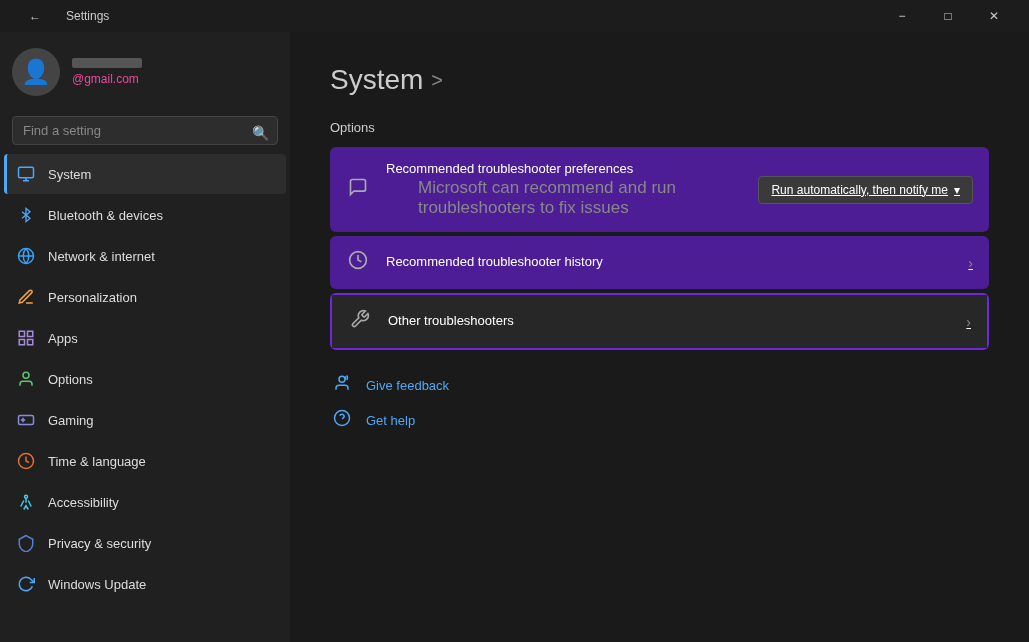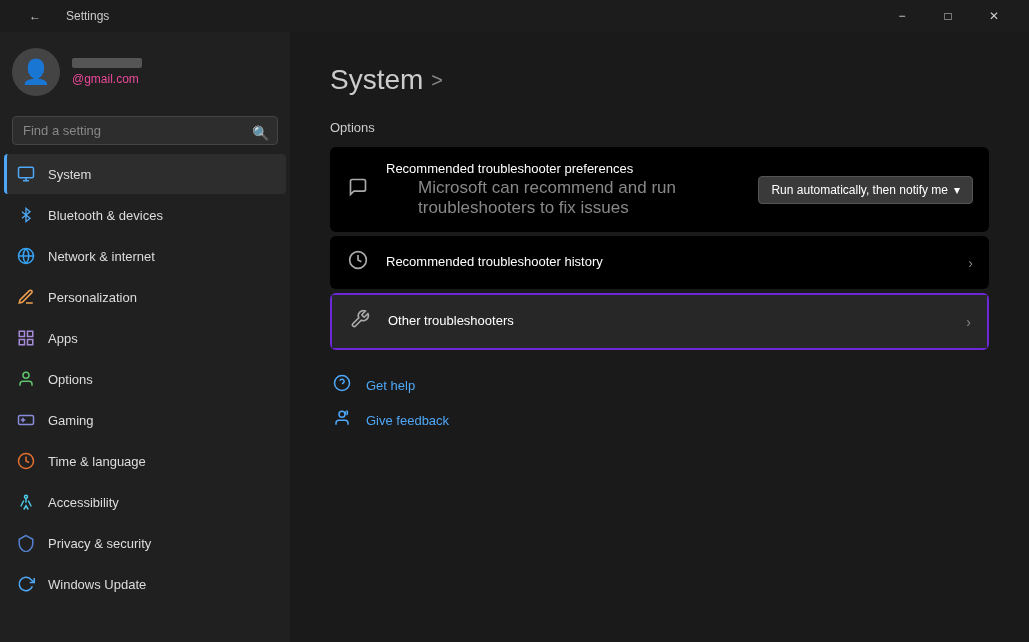--- a/index.html
+++ b/index.html
@@ -208,21 +208,21 @@
     
     .section-label {
       font-size: 13px;
       font-weight: 400;
       color: #ccc;
       margin-bottom: 12px;
     }
 
     
     .setting-card {
-      background: #000000;
+      background: #4c1d95;
       border-radius: 6px;
       margin-bottom: 4px;
       overflow: hidden;
     }
     .setting-row {
       display: flex;
       align-items: center;
       padding: 14px 16px;
       gap: 16px;
       cursor: pointer;
@@ -245,20 +245,21 @@
     }
     .setting-row-desc {
       font-size: 17px;
       color: #888;
       margin-left: 32px;
     }
     .setting-row-action {
       display: flex;
       align-items: flex-end;
       gap: 8px;
+      text-decoration: underline;
     }
     .dropdown-btn {
       background: #3a3a3a;
       border: 1px solid #555;
       border-radius: 4px;
       color: #fff;
       font-size: 12px;
       padding: 6px 12px;
       cursor: pointer;
       display: flex;
@@ -502,33 +503,33 @@
         <div class="setting-row-action">
           <span class="chevron-right">›</span>
         </div>
       </div>
     </div>
 
     <div class="links-section">
       <div class="link-row">
         <span class="link-icon">
           <svg width="18" height="18" viewBox="0 0 24 24" fill="none" stroke="#4ea8f7" stroke-width="2">
+              <path d="M20 21v-2a4 4 0 0 0-4-4H8a4 4 0 0 0-4 4v2"></path>
+              <circle cx="12" cy="7" r="4"></circle>
+              <path d="M16 3.5a2 2 0 0 1 0 3M18 2a4 4 0 0 1 0 6"></path>
+            </svg>
+        </span>
+        <span class="link-text">Give feedback</span>
+      </div>
+      <div class="link-row">
+        <span class="link-icon">
+          <svg width="18" height="18" viewBox="0 0 24 24" fill="none" stroke="#4ea8f7" stroke-width="2">
               <circle cx="12" cy="12" r="10"></circle>
               <path d="M9.09 9a3 3 0 0 1 5.83 1c0 2-3 3-3 3"></path>
               <line x1="12" y1="17" x2="12.01" y2="17"></line>
             </svg>
         </span>
         <span class="link-text">Get help</span>
       </div>
-      <div class="link-row">
-        <span class="link-icon">
-          <svg width="18" height="18" viewBox="0 0 24 24" fill="none" stroke="#4ea8f7" stroke-width="2">
-              <path d="M20 21v-2a4 4 0 0 0-4-4H8a4 4 0 0 0-4 4v2"></path>
-              <circle cx="12" cy="7" r="4"></circle>
-              <path d="M16 3.5a2 2 0 0 1 0 3M18 2a4 4 0 0 1 0 6"></path>
-            </svg>
-        </span>
-        <span class="link-text">Give feedback</span>
-      </div>
     </div>
 
   </div>
 </div>
 
 </body></html>

